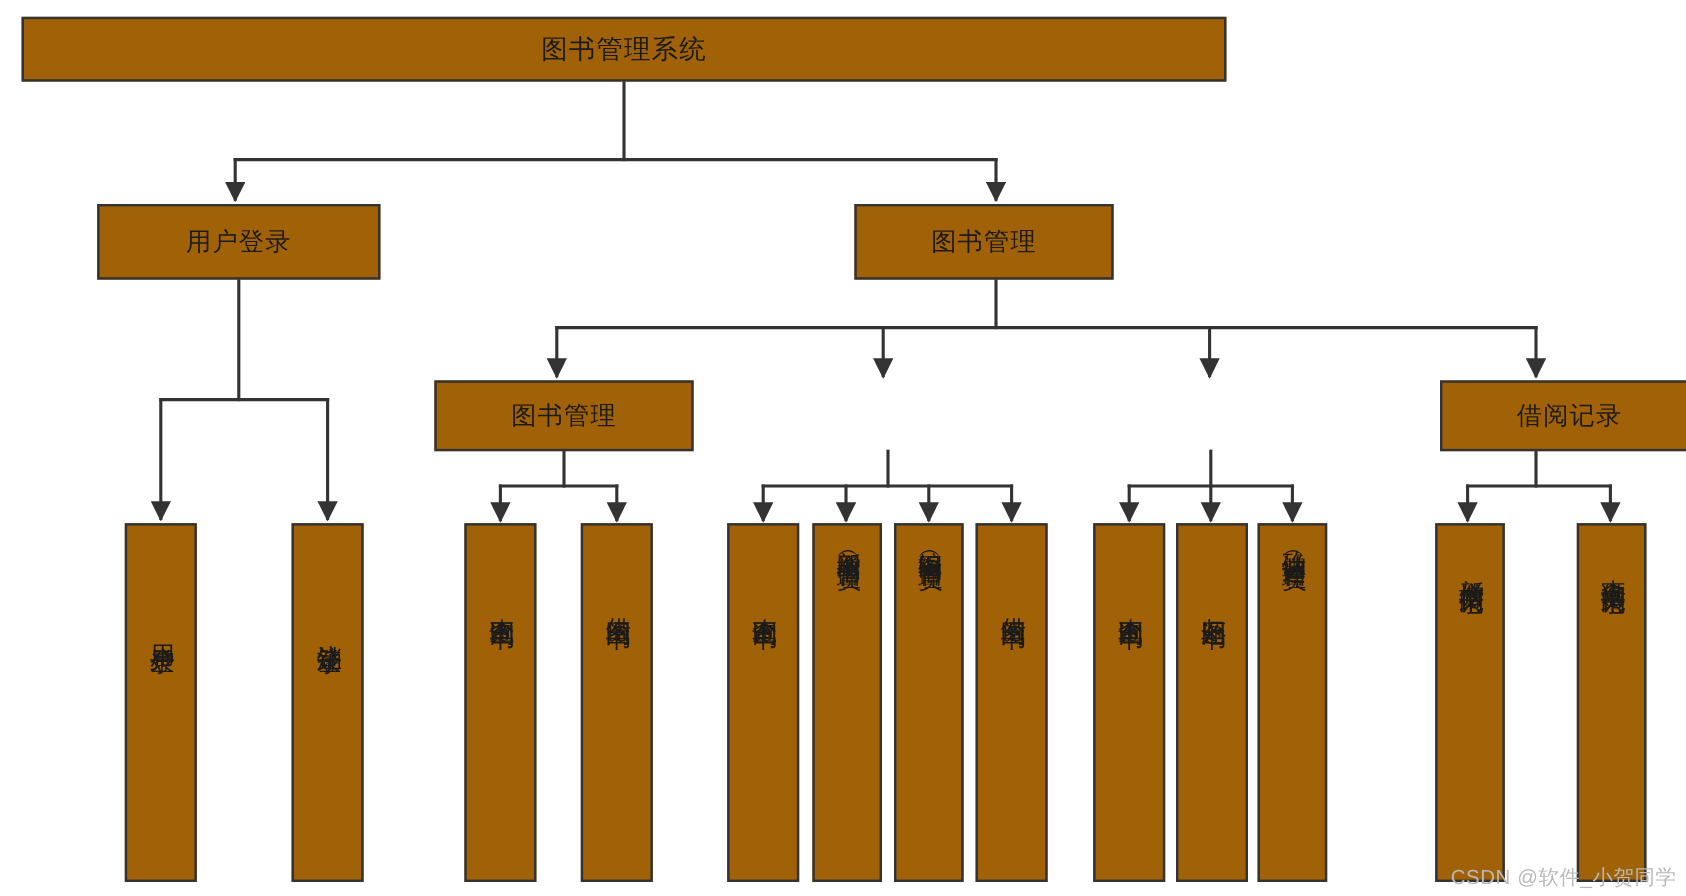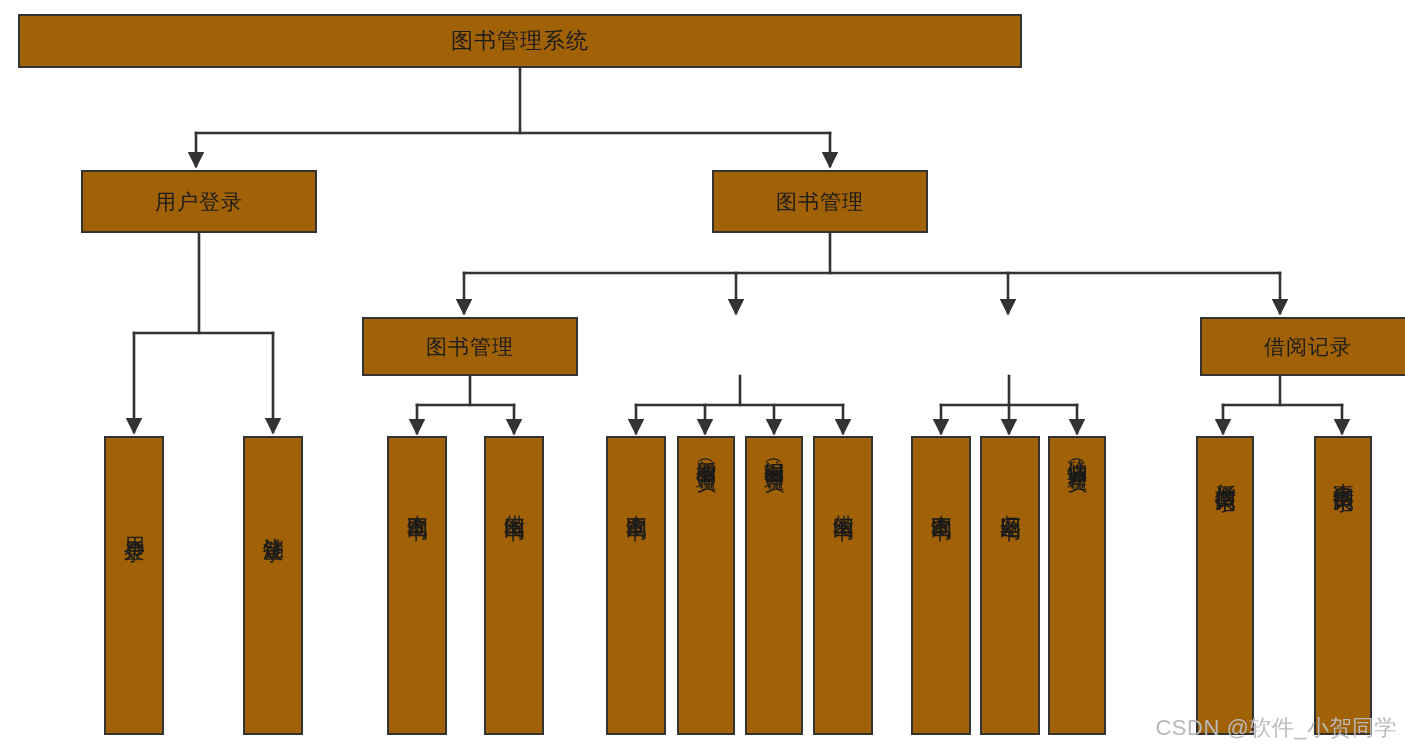--- a/index.html
+++ b/index.html
@@ -54,21 +54,21 @@
     line-height: 1.18;
     letter-spacing: 2px;
     white-space: nowrap;
     text-align: left;
   }
   .node.leaf.tall-text .label { font-size: 20px; }
   .watermark {
     position: absolute;
     right: 8px;
     bottom: 4px;
-    font-size: 22px;
+    font-size: 17px;
     color: #b9b9b9;
     white-space: nowrap;
     letter-spacing: 0.5px;
   }
 </style>
 </head>
 <body>
 
 <div id="canvas">
 

